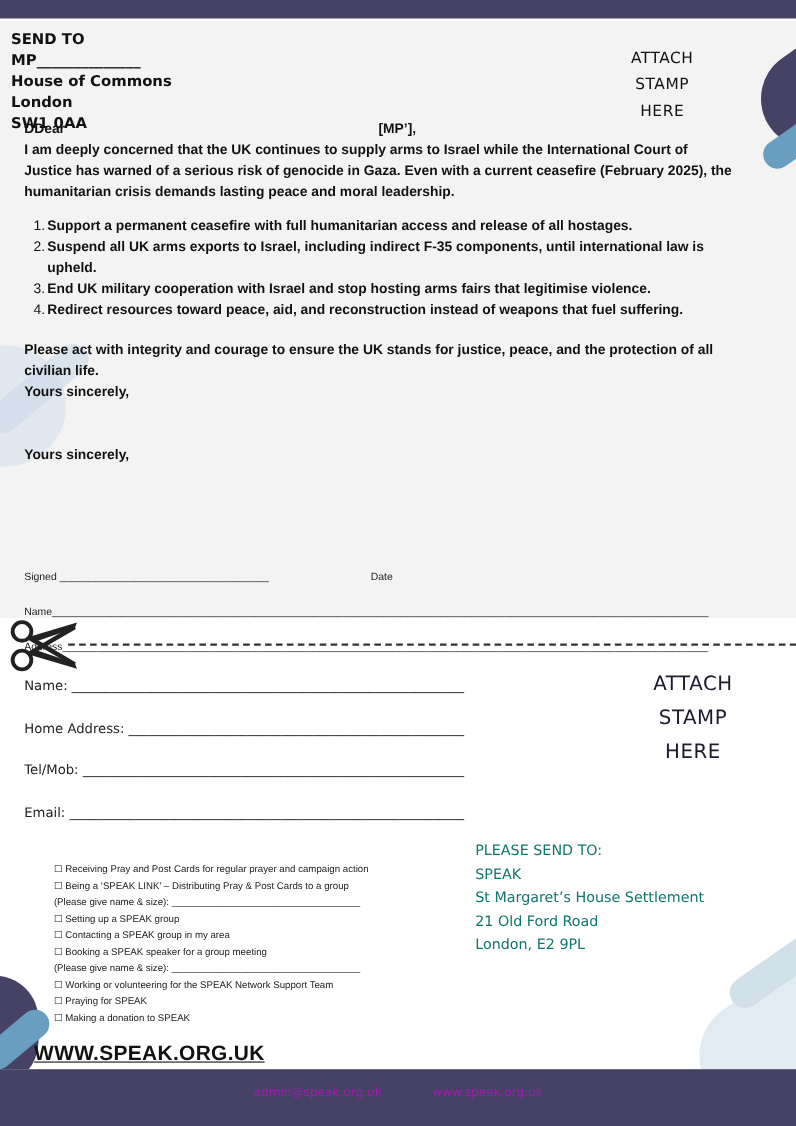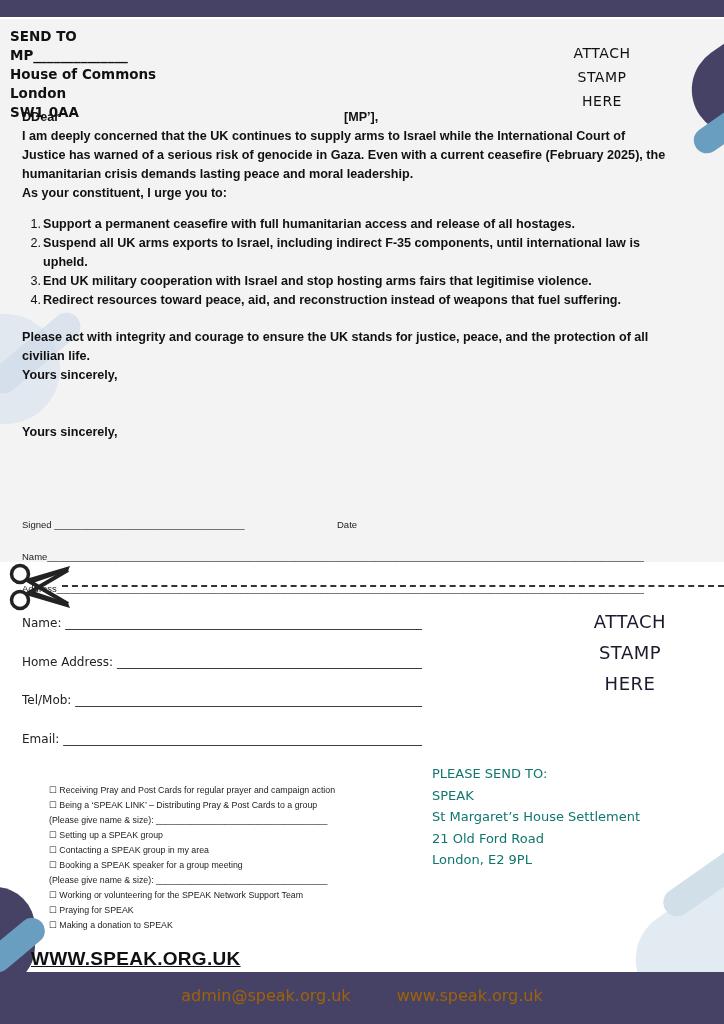--- a/index.html
+++ b/index.html
@@ -46,21 +46,21 @@
     .scissors { position: absolute; left: 8px; top: 562px; width: 66px; height: 50px; }
 
     
     .form-fields { position: absolute; left: 22px; top: 616px; width: 400px; font-family: "DejaVu Sans", sans-serif; font-size: 12px; color: #222; }
     .form-fields .field { height: 38.5px; white-space: nowrap; overflow: hidden; }
     .stamp-bottom { position: absolute; left: 575px; top: 606px; width: 110px; text-align: center; font-size: 18px; line-height: 31px; letter-spacing: 0.5px; color: #1b1b2e; }
 
     .options { position: absolute; left: 49px; top: 762px; width: 330px; font-family: Liberation Sans, sans-serif; font-size: 8.8px; line-height: 15px; color: #222; margin-top: 21px; }
     .send-speak { position: absolute; left: 432px; top: 763px; font-family: "DejaVu Sans", sans-serif; font-size: 13px; line-height: 21.5px; color: #0f766e; }
     .website-big { position: absolute; left: 31px; top: 948px; font-family: "Liberation Sans", sans-serif; font-weight: bold; font-size: 19px; color: #111; text-decoration: underline; letter-spacing: 0.3px; }
-    .footer-links { position: absolute; left: 0; top: 986px; width: 724px; display: flex; justify-content: center; gap: 46px; font-family: "DejaVu Sans", sans-serif; font-size: 16px; color: #a16207; }
+    .footer-links { position: absolute; left: 0; top: 986px; width: 724px; display: flex; justify-content: center; gap: 46px; font-family: "DejaVu Sans", sans-serif; font-size: 11px; color: #a21caf; }
     .footer-links span { display: inline-block; }
   </style>
 </head>
 <body>
 
 <div class="top-bar"></div>
 <div class="top-sep"></div>
 
 <div class="card-top">
   <div class="deco deco-tr-dark"></div>
@@ -82,21 +82,20 @@
     <div>HERE</div>
   </div>
 </div>
 
 <div class="letter">
   <div class="greeting">
     <span class="salute">DDear</span>
     <span>[MP’],</span>
   </div>
   <div>I am deeply concerned that the UK continues to supply arms to Israel while the International Court of Justice has warned of a serious risk of genocide in Gaza. Even with a current ceasefire (February 2025), the humanitarian crisis demands lasting peace and moral leadership.</div>
-  <div>As your constituent, I urge you to:</div>
   <ol>
     <li>
         <span class="num">1.</span>
         <span>Support a permanent ceasefire with full humanitarian access and release of all hostages.</span>
       </li>
     <li>
         <span class="num">2.</span>
         <span>Suspend all UK arms exports to Israel, including indirect F-35 components, until international law is upheld.</span>
       </li>
     <li>

